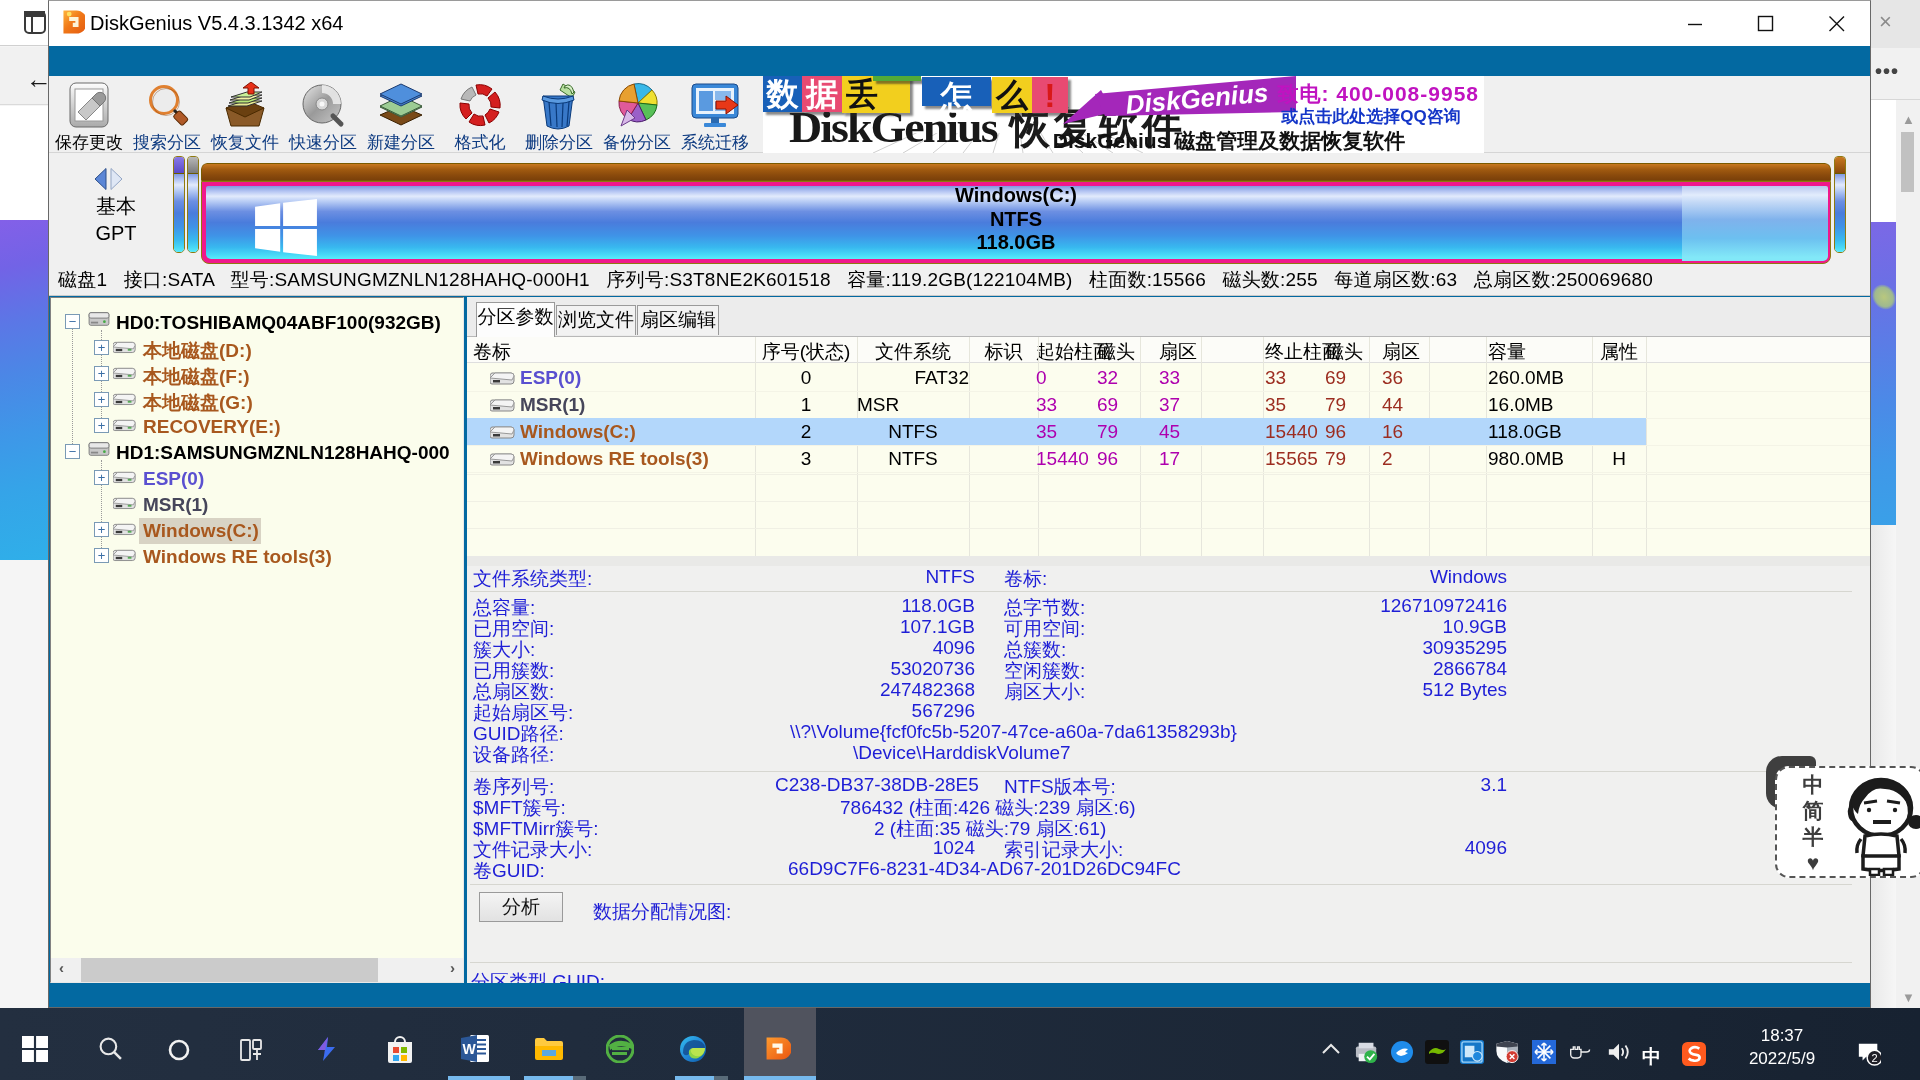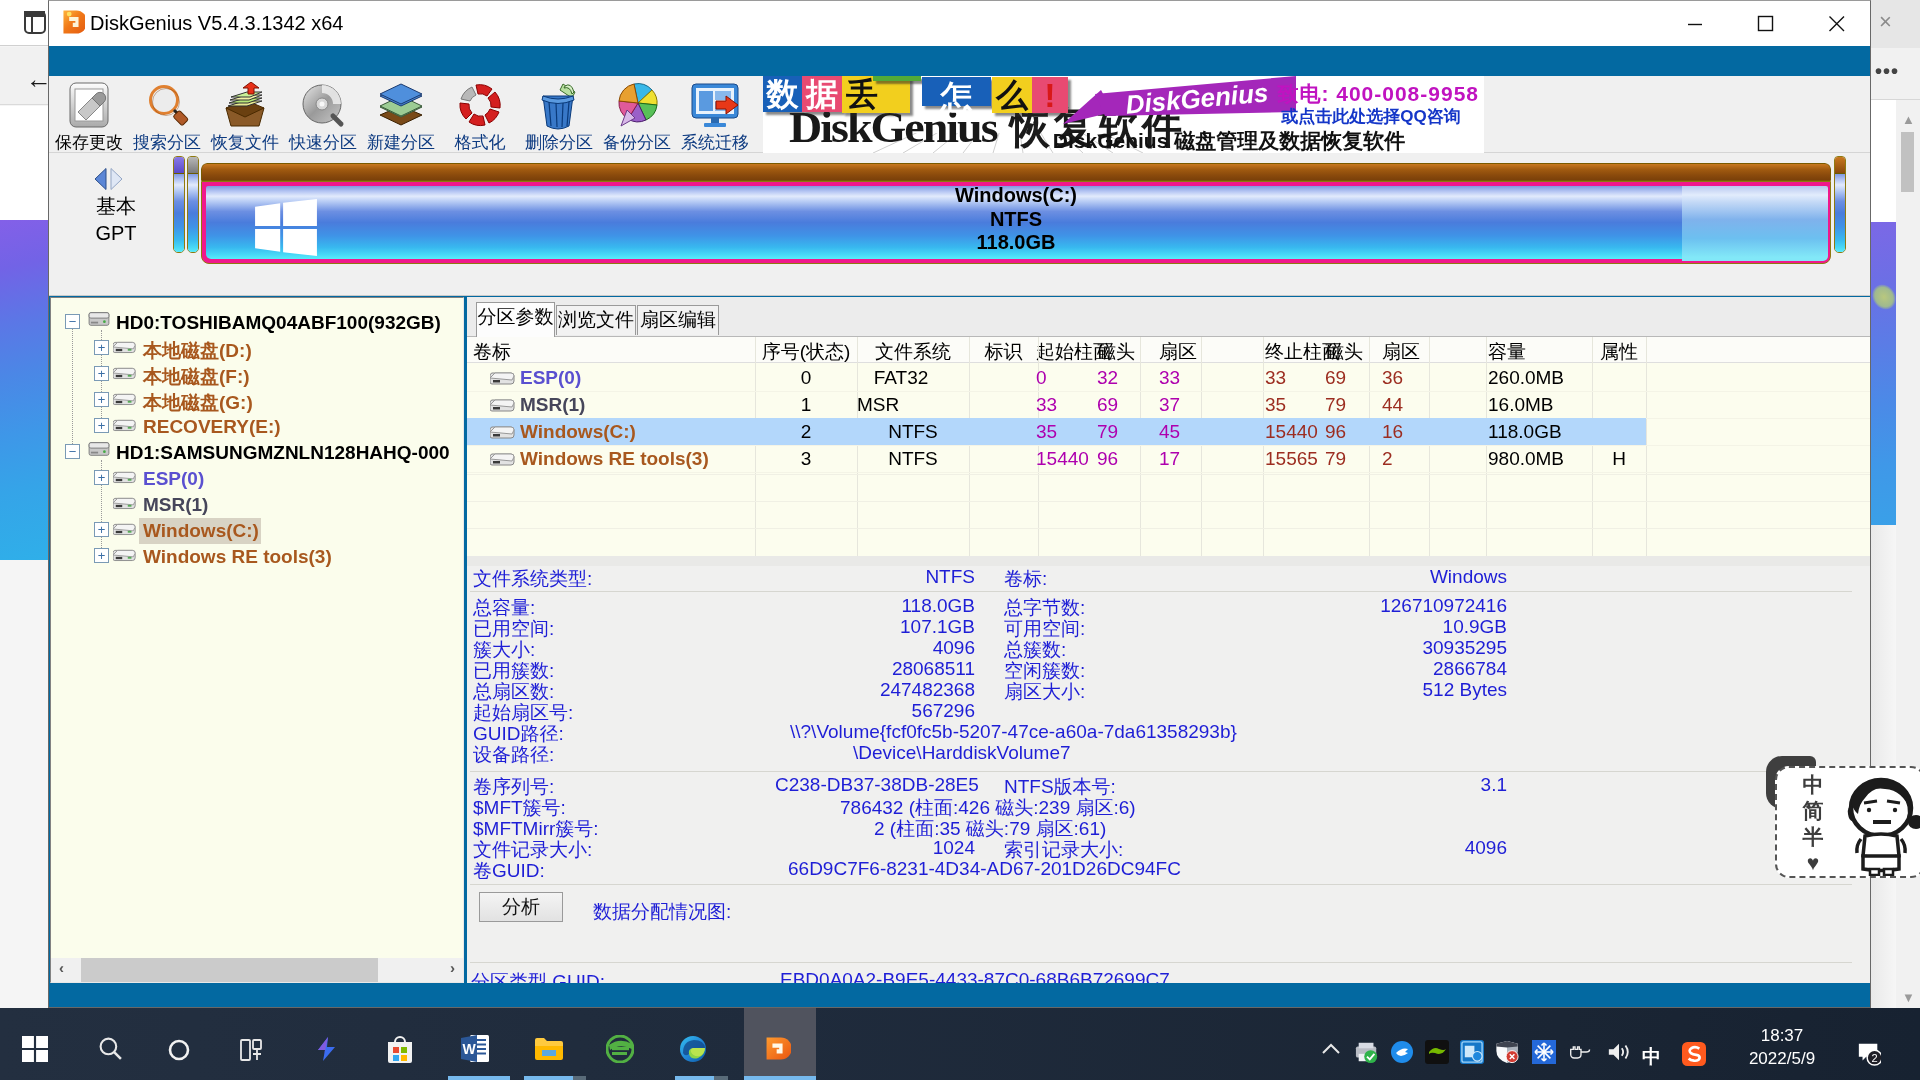--- a/index.html
+++ b/index.html
@@ -338,20 +338,21 @@
                 </g>
               </svg>
         </div>
       </div>
     </div>
     <div class="pill" style="left:1785px;top:3px;width:12px;height:97px">
           <div class="cap" style="background:linear-gradient(180deg,#c87820,#8a4a0c)"></div>
           <div class="body bluebody"></div>
         </div>
   </div>
+  <div id="diskinfoline" class="r">磁盘1 接口:SATA  型号:SAMSUNGMZNLN128HAHQ-000H1  序列号:S3T8NE2K601518  容量:119.2GB(122104MB)  柱面数:15566  磁头数:255  每道扇区数:63  总扇区数:250069680</div>
   <div id="hr294" class="r"></div>
   <div id="treepanel" class="r">
     <div class="dots-v" style="left:21px;top:30px;height:122px"></div>
     <div class="dots-v" style="left:50px;top:32px;height:100px"></div>
     <div class="dots-v" style="left:50px;top:162px;height:100px"></div>
     <div class="ebox" style="left:14px;top:16px">−</div>
     <svg class="tico" style="left:36px;top:12px" width="24" height="20" viewBox="0 0 24 20">
           <rect x="1" y="3" width="22" height="14" rx="2" fill="#c8c8c8" stroke="#777"></rect>
           <rect x="1" y="3" width="22" height="6" rx="2" fill="#e8e8e8" stroke="#777"></rect>
           <circle cx="18" cy="13" r="1.5" fill="#4a4"></circle>
@@ -470,21 +471,21 @@
       <div class="vline" style="left:1125px"></div>
       <div class="vline" style="left:1179px"></div>
       <div class="row" style="top:27px">
         <svg class="volico" style="left:23px;top:6px" viewBox="0 0 26 16">
               <path d="M2 3 h19 a3 3 0 0 1 3 3 v5 a3 3 0 0 1 -3 3 h-19 a2 2 0 0 1 -2 -2 v-7 a3 3 0 0 1 2 -2 Z" fill="#e2e2e2" stroke="#888"></path>
               <path d="M0 8 l5 -5 h16 a3 3 0 0 1 3 3 l-2 4 Z" fill="#f4f4f4" stroke="#999"></path>
               <rect x="3" y="10" width="7" height="2.5" fill="#3a3a3a"></rect>
             </svg>
         <div class="cell" style="left:53px;font-weight:700;color:#5a50d0">ESP(0)</div>
         <div class="cell" style="left:288px;width:102px;text-align:center">0</div>
-        <div class="cell" style="left:378px;width:112px;text-align:center">FAT32</div>
+        <div class="cell" style="left:390px;width:112px;text-align:right">FAT32</div>
         <div class="cell ra" style="left:569px;width:100px;color:#ae00ae">0</div>
         <div class="cell ra" style="left:630px;width:100px;color:#ae00ae">32</div>
         <div class="cell ra" style="left:692px;width:100px;color:#ae00ae">33</div>
         <div class="cell ra" style="left:798px;width:100px;color:#9c2d20">33</div>
         <div class="cell ra" style="left:858px;width:100px;color:#9c2d20">69</div>
         <div class="cell ra" style="left:915px;width:100px;color:#9c2d20">36</div>
         <div class="cell ra" style="left:1021px;width:100px">260.0MB</div>
       </div>
       <div class="row" style="top:54px">
         <svg class="volico" style="left:23px;top:6px" viewBox="0 0 26 16">
@@ -556,21 +557,21 @@
           <div class="dl ra" style="left:840px;top:29px;width:200px">126710972416</div>
       <div class="dl" style="left:6px;top:50px">已用空间:</div>
           <div class="dl ra" style="left:308px;top:50px;width:200px">107.1GB</div>
       <div class="dl" style="left:537px;top:50px">可用空间:</div>
           <div class="dl ra" style="left:840px;top:50px;width:200px">10.9GB</div>
       <div class="dl" style="left:6px;top:71px">簇大小:</div>
           <div class="dl ra" style="left:308px;top:71px;width:200px">4096</div>
       <div class="dl" style="left:537px;top:71px">总簇数:</div>
           <div class="dl ra" style="left:840px;top:71px;width:200px">30935295</div>
       <div class="dl" style="left:6px;top:92px">已用簇数:</div>
-          <div class="dl ra" style="left:308px;top:92px;width:200px">28068511</div>
+          <div class="dl ra" style="left:308px;top:92px;width:200px">53020736</div>
       <div class="dl" style="left:537px;top:92px">空闲簇数:</div>
           <div class="dl ra" style="left:840px;top:92px;width:200px">2866784</div>
       <div class="dl" style="left:6px;top:113px">总扇区数:</div>
           <div class="dl ra" style="left:308px;top:113px;width:200px">247482368</div>
       <div class="dl" style="left:537px;top:113px">扇区大小:</div>
           <div class="dl ra" style="left:840px;top:113px;width:200px">512 Bytes</div>
       <div class="dl" style="left:6px;top:134px">起始扇区号:</div>
           <div class="dl ra" style="left:308px;top:134px;width:200px">567296</div>
       <div class="dl" style="left:6px;top:155px">GUID路径:</div>
           <div class="dl" style="left:323px;top:155px">\\?\Volume{fcf0fc5b-5207-47ce-a60a-7da61358293b}</div>
@@ -589,21 +590,20 @@
           <div class="dl ra" style="left:308px;top:271px;width:200px">1024</div>
       <div class="dl" style="left:537px;top:271px">索引记录大小:</div>
           <div class="dl ra" style="left:840px;top:271px;width:200px">4096</div>
       <div class="dl" style="left:6px;top:292px">卷GUID:</div>
           <div class="dl" style="left:321px;top:292px">66D9C7F6-8231-4D34-AD67-201D26DC94FC</div>
       <div class="sep" style="top:318px"></div>
       <div id="anlbtn">分析</div>
       <div class="dl" style="left:126px;top:333px">数据分配情况图:</div>
       <div class="sep" style="top:396px"></div>
       <div class="dl" style="left:4px;top:403px">分区类型 GUID:</div>
-          <div class="dl" style="left:313px;top:403px">EBD0A0A2-B9E5-4433-87C0-68B6B72699C7</div>
     </div>
   </div>
 </div>
 
 <div id="stickerShadow" class="abs"></div>
 <div id="sticker" class="abs">
   <div class="vtxt">中<br>简<br>半<br>♥</div>
   <svg class="abs" style="left:60px;top:8px" width="96" height="100" viewBox="0 0 96 100">
     <g stroke="#1c1c1c" fill="#fff">
       <ellipse cx="44" cy="32" rx="30" ry="28" stroke-width="4.5"></ellipse>

